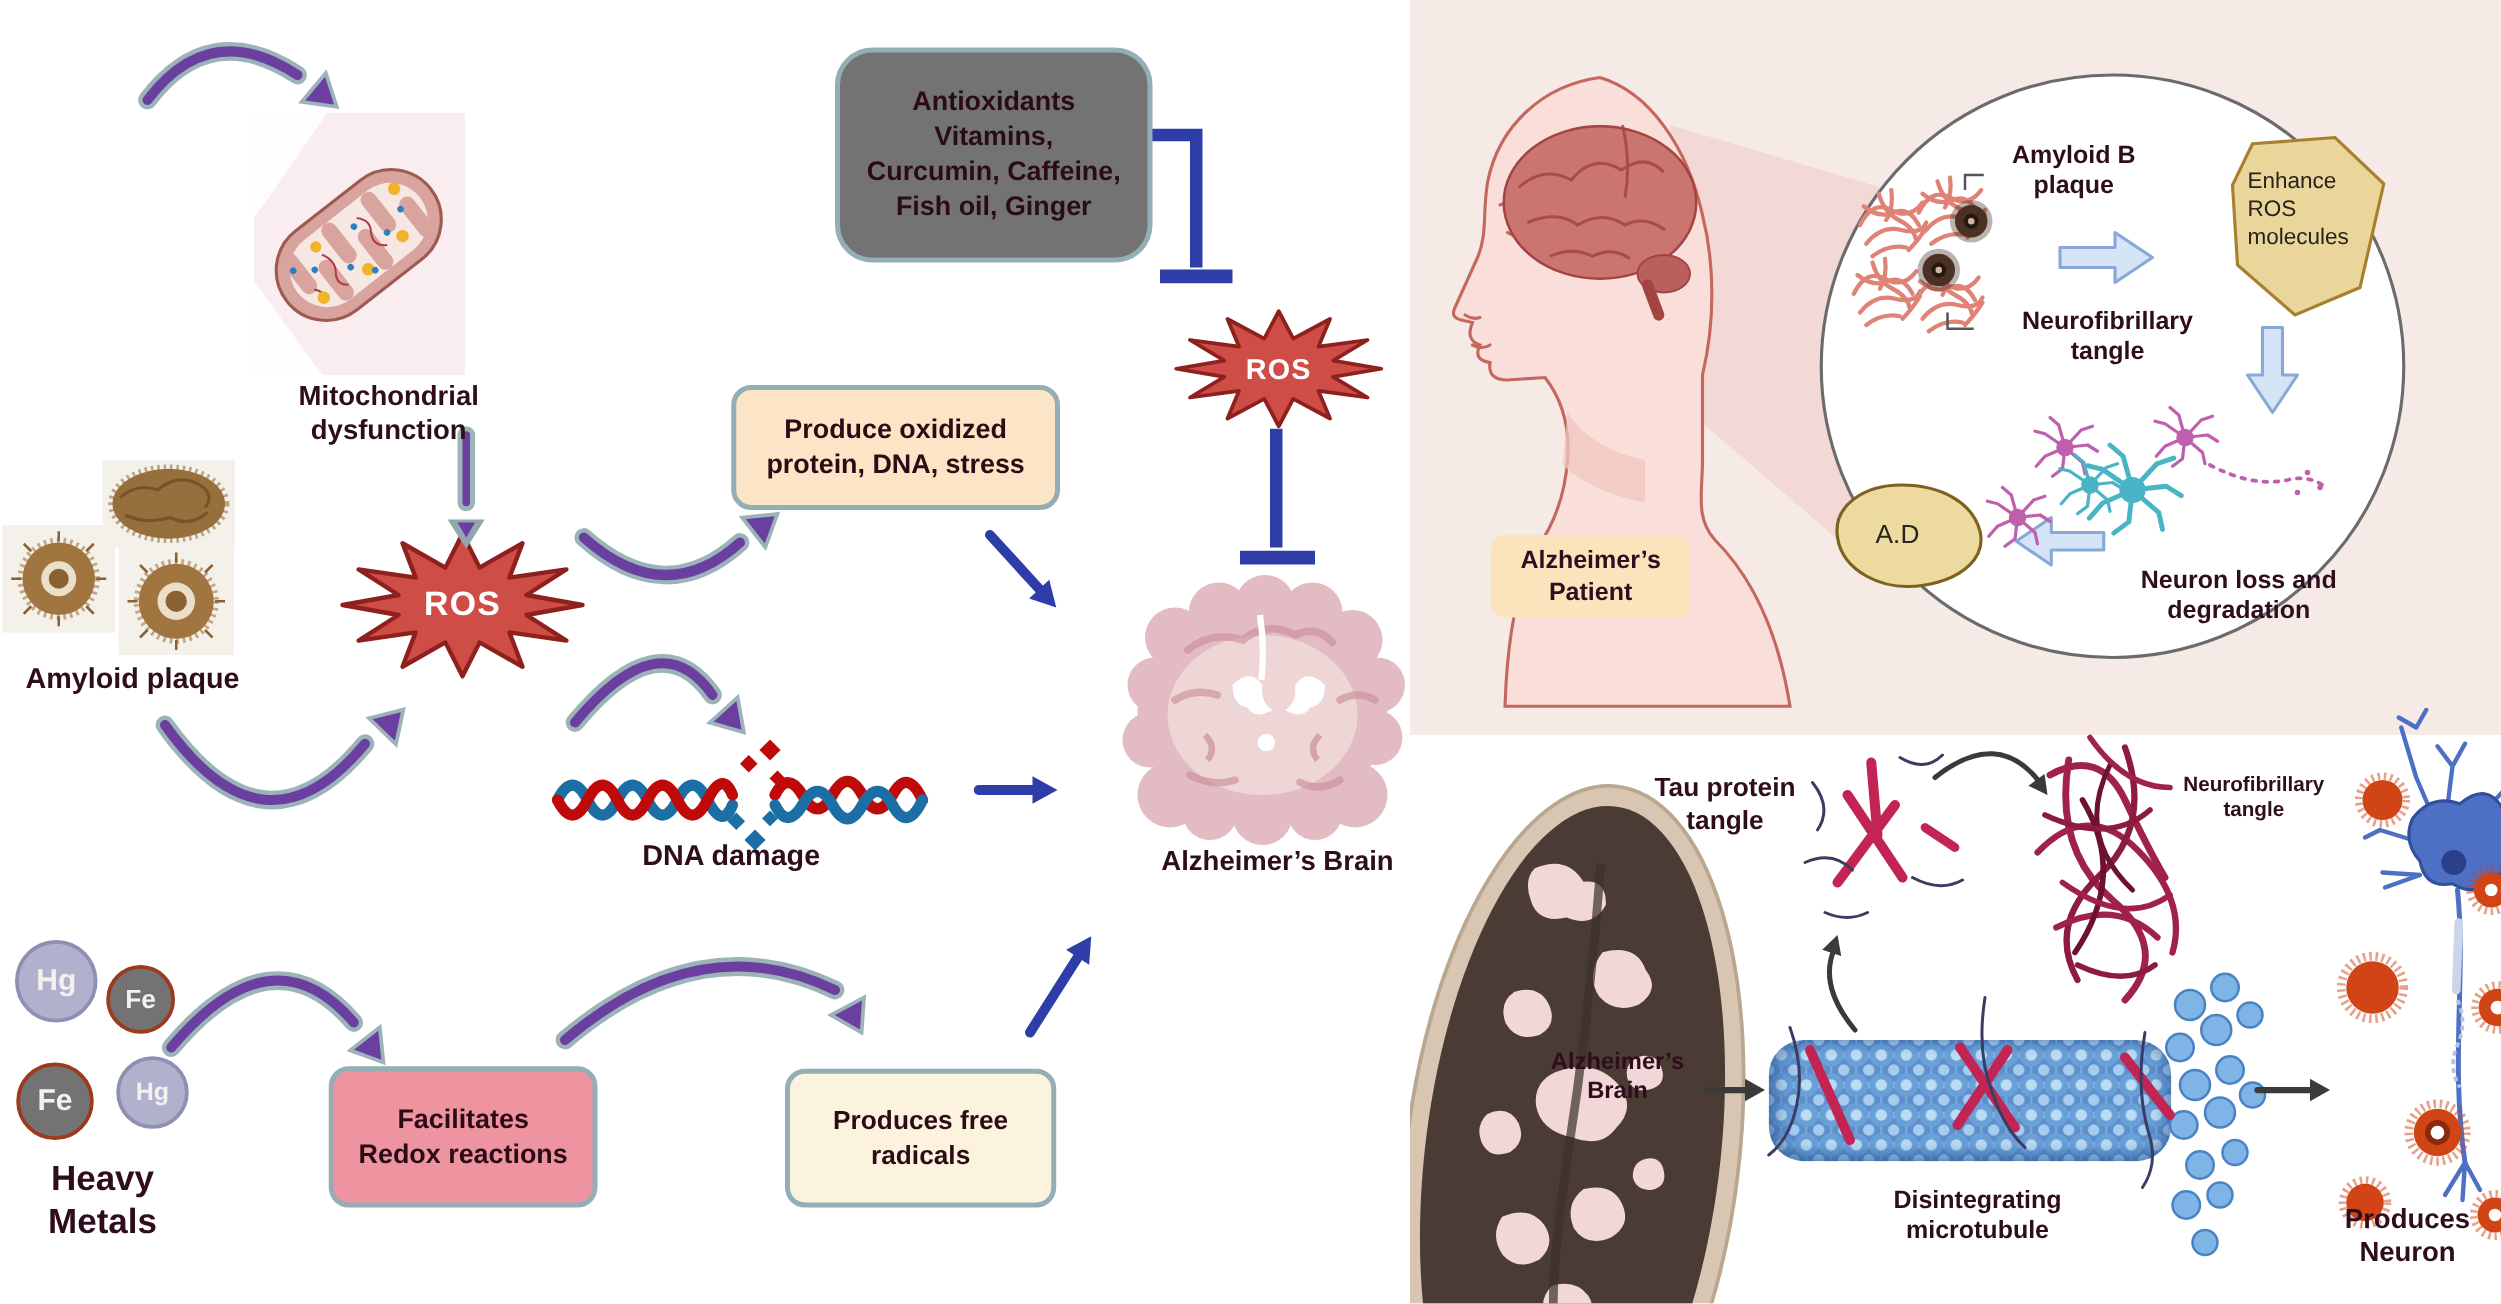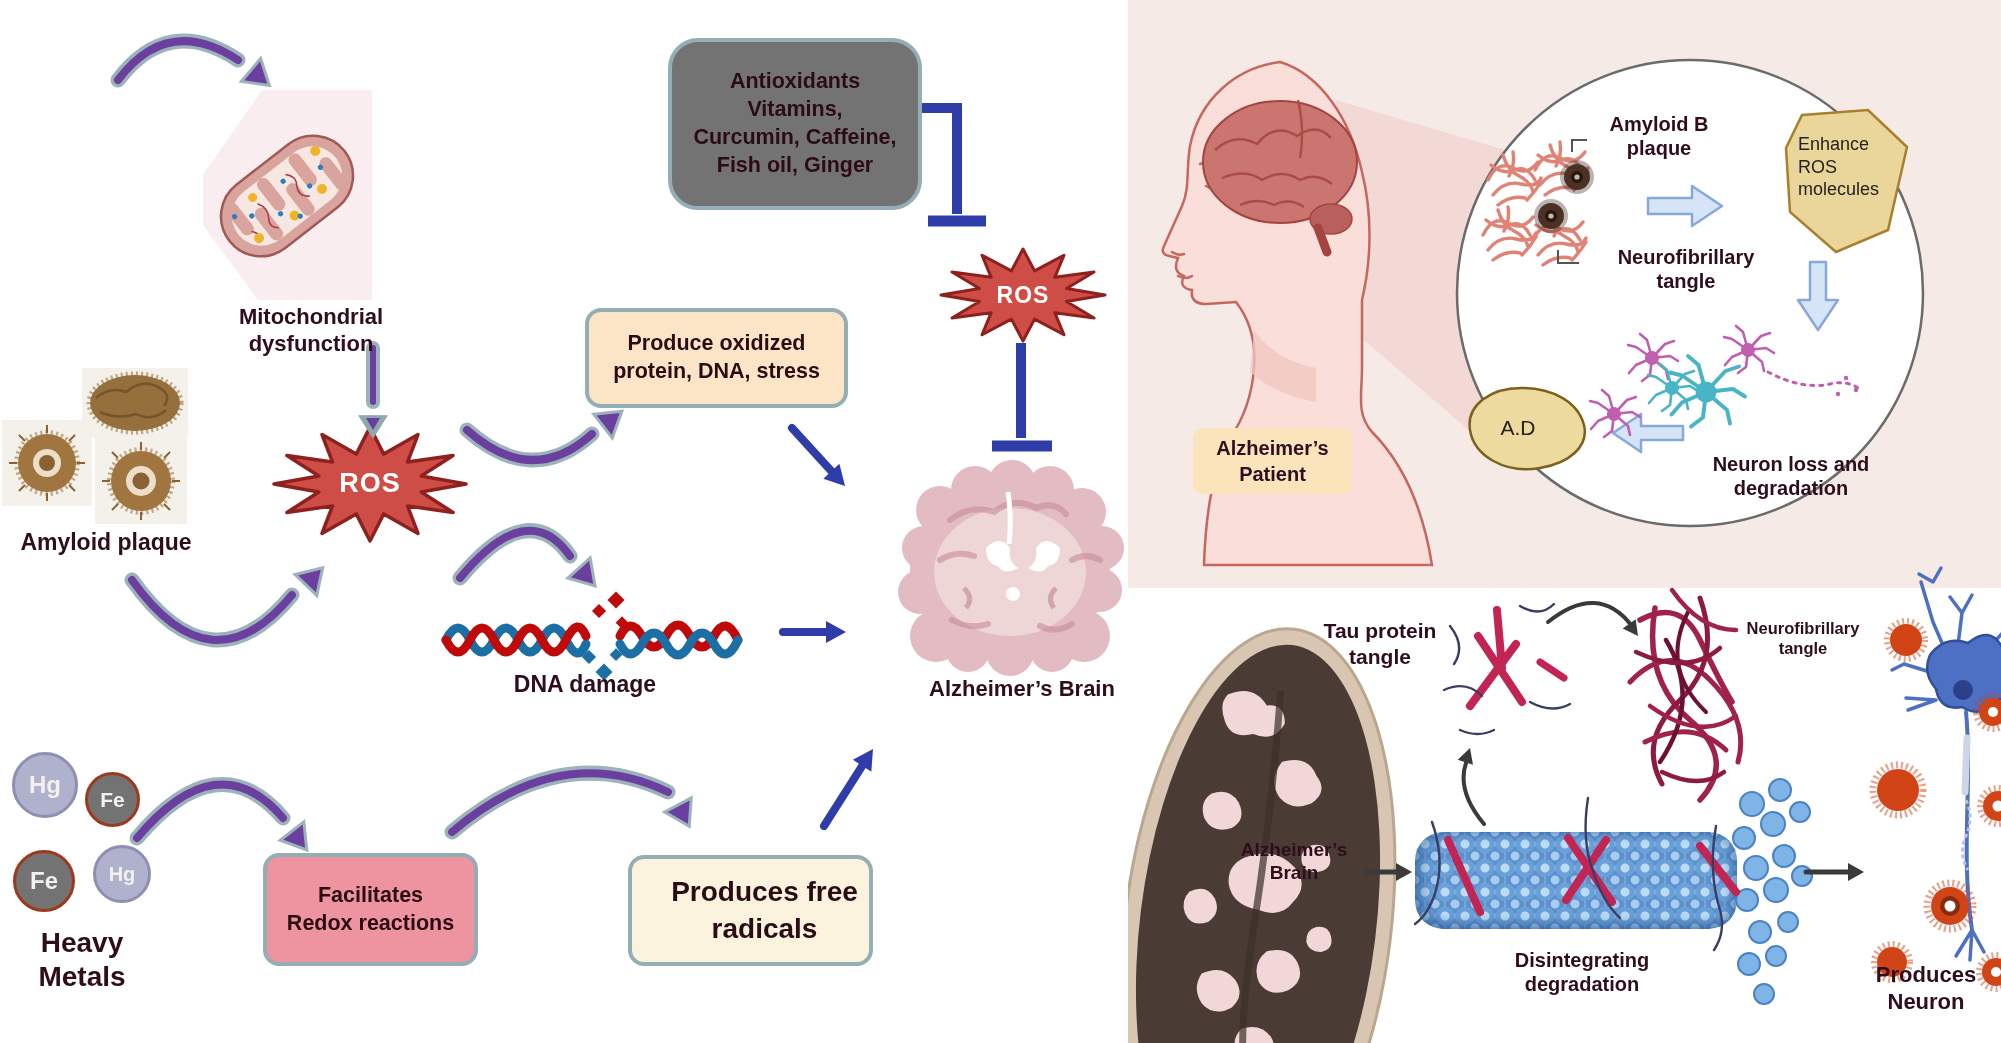--- a/index.html
+++ b/index.html
@@ -9,21 +9,21 @@
   .svg-layer{position:absolute;left:0;top:0;width:2001px;height:1043px;pointer-events:none;}
   .lbl{position:absolute;font-weight:700;color:#2f0d1d;text-align:center;
        white-space:pre-line;line-height:1.22;}
   .box{position:absolute;display:flex;align-items:center;justify-content:center;
        text-align:center;font-weight:700;color:#2b0c14;white-space:pre-line;
        border:4px solid #93aeb5;line-height:1.3;}
   .box-orange{background:#ee9222;border-radius:24px;font-size:21px;}
   .box-green{background:#737373;border-radius:30px;font-size:21.5px;}
   .box-peach{background:#fbe5c6;border-radius:16px;font-size:21.5px;}
   .box-pink{background:#ee93a0;border-radius:16px;font-size:21.5px;}
-  .box-cream{background:#fcf3df;border-radius:16px;font-size:28px;padding-left:28px;}
+  .box-cream{background:#fcf3df;border-radius:16px;font-size:21px;}
   .box-patient{background:#fbe4bc;border-radius:10px;font-size:20px;border:none;color:#2b1020;}
   .ros-text{position:absolute;color:#fff;font-weight:700;letter-spacing:1px;text-align:center;}
   .metal{position:absolute;border-radius:50%;display:flex;align-items:center;justify-content:center;
          color:#f4f0ee;font-weight:700;}
   .metal-hg{background:#b0b1cd;border:3px solid #8e8fb3;}
   .metal-fe{background:#737373;border:3px solid #9c3a1d;}
   .microtubule{position:absolute;left:1415px;top:832px;width:322px;height:97px;border-radius:28px;
     background-color:#86b7e6;
     background-image:
       radial-gradient(circle at 10px 12px,#bcdcf4 0 4px,#6aa0d8 5px 9px,rgba(0,0,0,0) 10px),
@@ -507,17 +507,17 @@
 degradation</div>
   <div class="ad-text">A.D</div>
 
   <div class="lbl" style="left:1305px;top:618px;width:150px;font-size:21px;">Tau protein
 tangle</div>
   <div class="lbl" style="left:1230px;top:838px;width:128px;font-size:19px;">Alzheimer’s
 Brain</div>
   <div class="lbl" style="left:1733px;top:618px;width:140px;font-size:16.5px;">Neurofibrillary
 tangle</div>
   <div class="lbl" style="left:1484px;top:948px;width:196px;font-size:20px;">Disintegrating
-degradation</div>
+microtubule</div>
   <div class="lbl" style="left:1852px;top:962px;width:148px;font-size:22px;">Produces
 Neuron</div>
 
 </div>
 
 </body></html>

